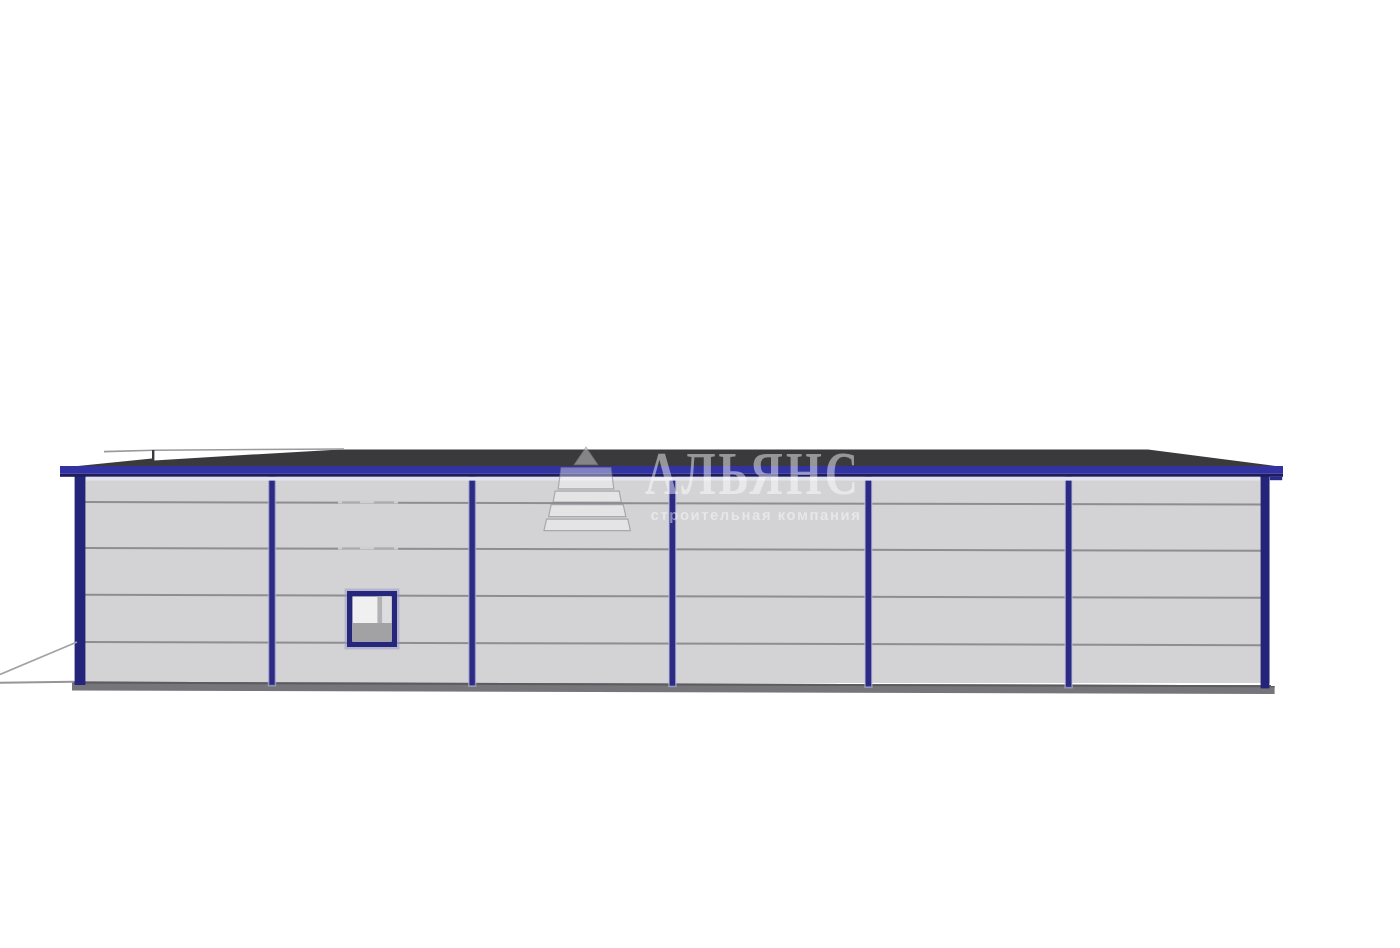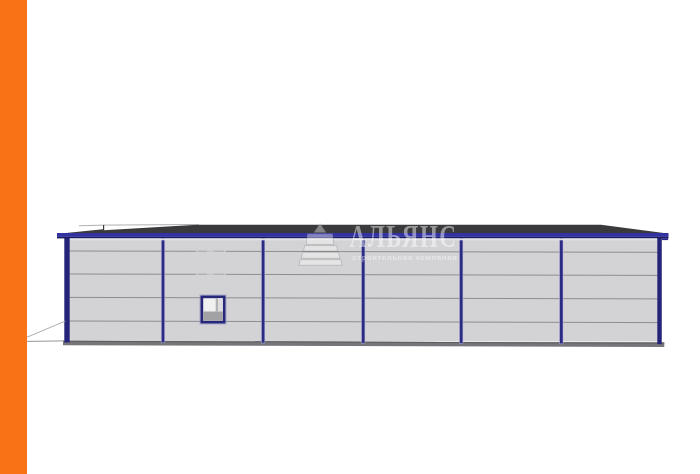--- a/index.html
+++ b/index.html
@@ -1,17 +1,17 @@
 <!DOCTYPE html>
 <html><head>
 <meta charset="utf-8">
 <style>
   html,body{margin:0;padding:0;background:#ffffff;}
-  .page{position:relative;width:672px;height:474px;background:#f97316;overflow:hidden;
-        font-family:"Liberation Sans",sans-serif;padding-left:27px;}
+  .page{position:relative;width:672px;height:474px;background:#1d4ed8;overflow:hidden;
+        font-family:"Liberation Sans",sans-serif;}
 </style>
 </head>
 <body>
 <div class="page">
 <svg width="700" height="474" viewBox="0 0 700 474" xmlns="http://www.w3.org/2000/svg">
 
   <rect x="0" y="0" width="700" height="474" fill="#ffffff"></rect>
 
   <rect x="38" y="237.5" width="597" height="104" fill="#d3d3d6"></rect>
 

